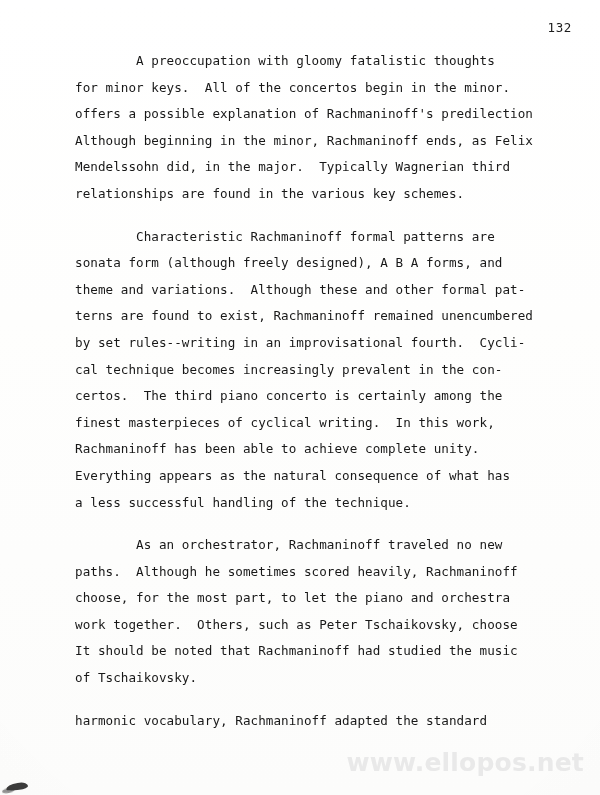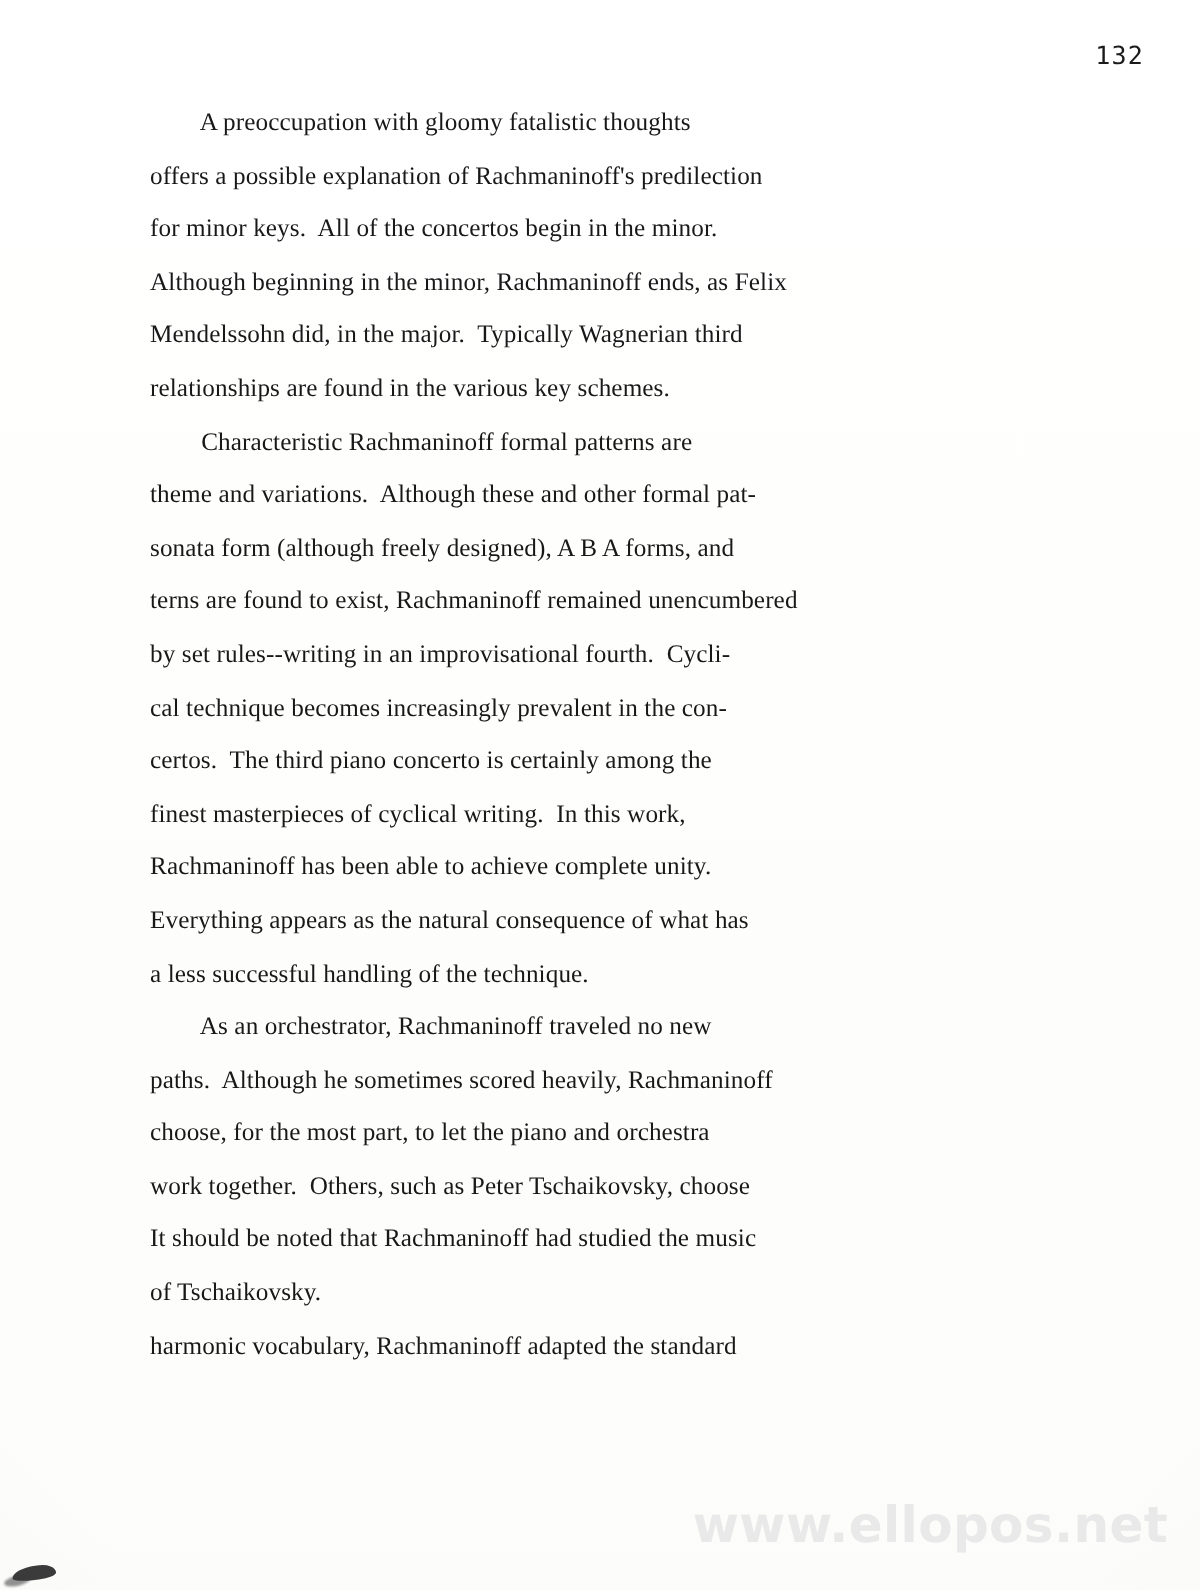--- a/index.html
+++ b/index.html
@@ -33,28 +33,27 @@
     font-size: 12.5px;
     color: #1b1b1b;
     letter-spacing: 0.6px;
   }
 
   #body-text {
     position: absolute;
     left: 75px;
     top: 48px;
     width: 510px;
-    font-family: Liberation Serif, serif;
   }
 
   .para {
     margin: 0 0 0 0;
   }
   .para + .para {
-    margin-top: 0;
+    margin-top: 16px;
   }
 
   .line {
     display: block;
     font-size: 12.6px;
     line-height: 26.6px;
     color: #181818;
     white-space: pre;
     letter-spacing: 0.05px;
   }
@@ -107,31 +106,31 @@
 <div id="page">
 
   <div id="paper-texture"></div>
 
   <div id="page-number">132</div>
 
   <div id="body-text">
 
     <div class="para">
       <span class="line indent">        A preoccupation with gloomy fatalistic thoughts</span>
+      <span class="line">for minor keys.  All of the concertos begin in the minor.</span>
       <span class="line">offers a possible explanation of Rachmaninoff's predilection</span>
-      <span class="line">for minor keys.  All of the concertos begin in the minor.</span>
       <span class="line">Although beginning in the minor, Rachmaninoff ends, as Felix</span>
       <span class="line">Mendelssohn did, in the major.  Typically Wagnerian third</span>
       <span class="line">relationships are found in the various key schemes.</span>
     </div>
 
     <div class="para">
       <span class="line indent">        Characteristic Rachmaninoff formal patterns are</span>
+      <span class="line">sonata form (although freely designed), A B A forms, and</span>
       <span class="line">theme and variations.  Although these and other formal pat-</span>
-      <span class="line">sonata form (although freely designed), A B A forms, and</span>
       <span class="line">terns are found to exist, Rachmaninoff remained unencumbered</span>
       <span class="line">by set rules--writing in an improvisational fourth.  Cycli-</span>
       <span class="line">cal technique becomes increasingly prevalent in the con-</span>
       <span class="line">certos.  The third piano concerto is certainly among the</span>
       <span class="line">finest masterpieces of cyclical writing.  In this work,</span>
       <span class="line">Rachmaninoff has been able to achieve complete unity.</span>
       <span class="line">Everything appears as the natural consequence of what has</span>
       <span class="line">a less successful handling of the technique.</span>
     </div>
 

